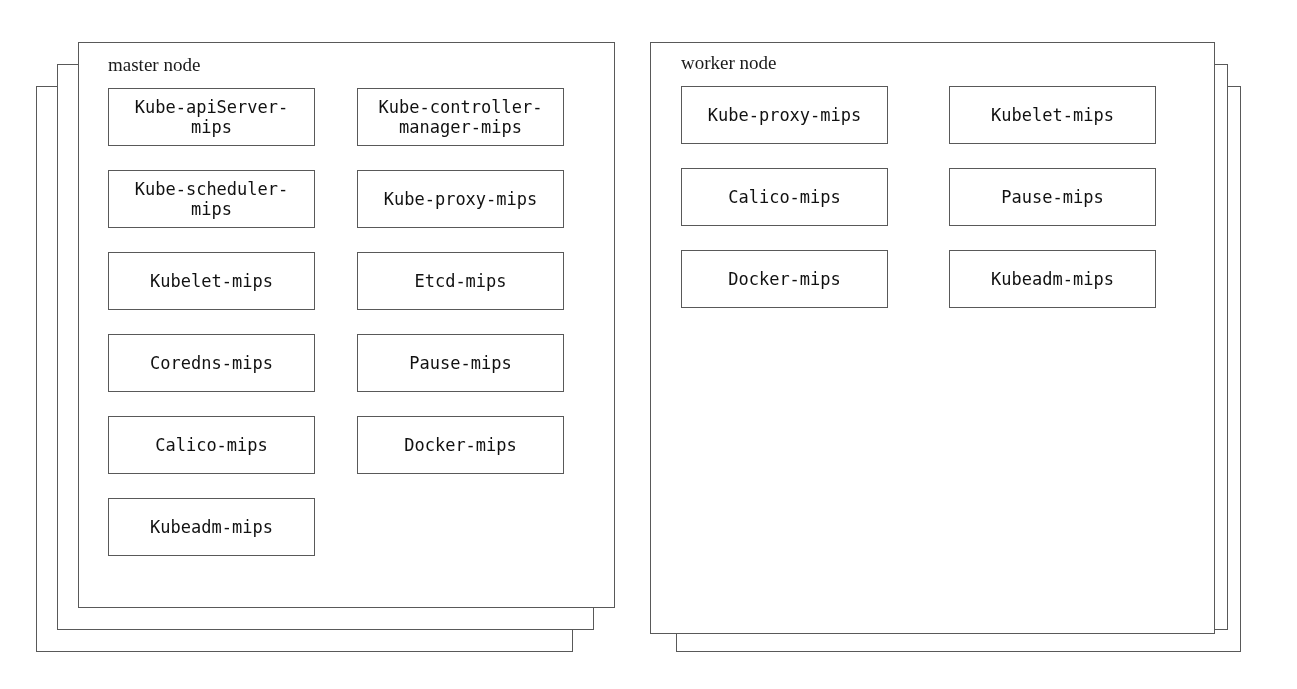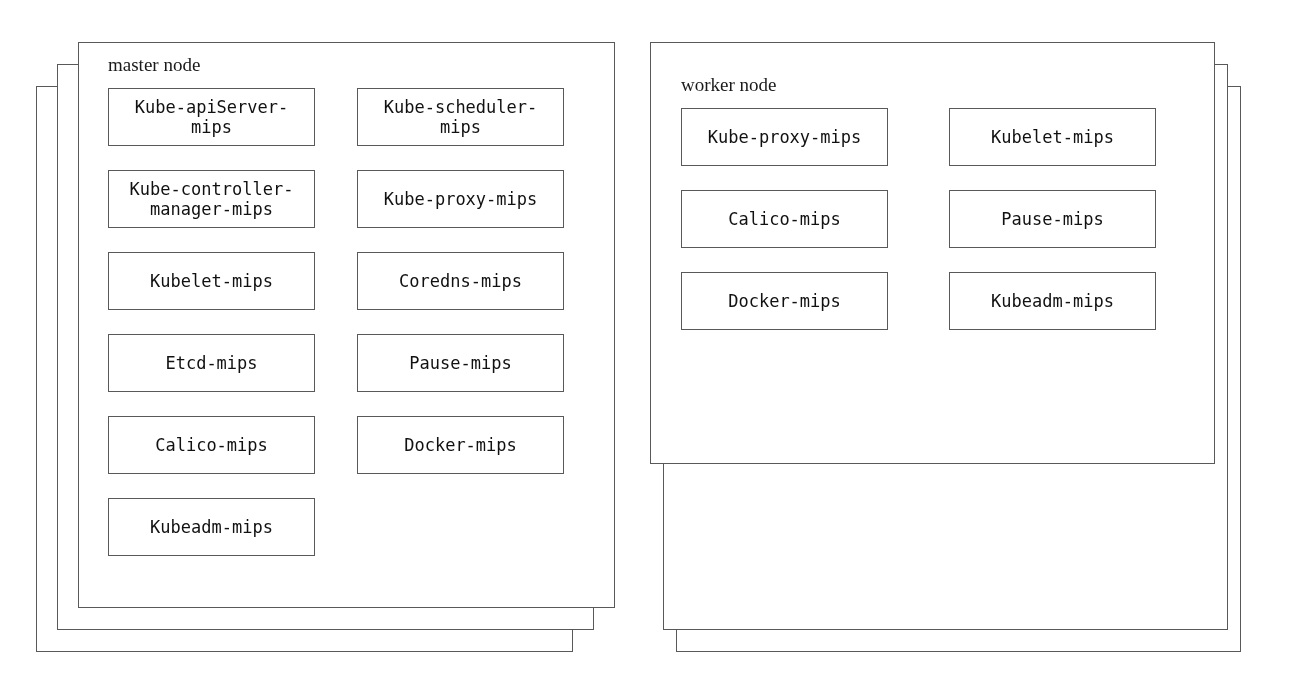--- a/index.html
+++ b/index.html
@@ -49,22 +49,22 @@
     top: 42px;
     width: 537px;
     height: 566px;
     padding: 9px 0 0 29px;
   }
 
   .worker-card {
     left: 650px;
     top: 42px;
     width: 565px;
-    height: 422px;
-    padding: 29px 0 0 30px;
+    height: 592px;
+    padding: 7px 0 0 30px;
   }
 
   .card-title {
     font-family: Liberation Serif, serif;
     font-size: 19px;
     line-height: 26px;
     color: #1a1a1a;
     margin-bottom: 10px;
   }
 
@@ -100,36 +100,36 @@
   <div class="master-area">
     <div class="layer master-back-2"></div>
     <div class="layer master-back-1"></div>
     <div class="card master-card">
       <div class="card-title">master node</div>
       <div class="grid master-grid">
         <div class="box">
             <span>Kube-apiServer-mips</span>
           </div>
         <div class="box">
-            <span>Kube-scheduler-mips</span>
+            <span>Kube-controller-manager-mips</span>
           </div>
         <div class="box">
-            <span>Kube-controller-manager-mips</span>
+            <span>Kube-scheduler-mips</span>
           </div>
         <div class="box">
             <span>Kube-proxy-mips</span>
           </div>
         <div class="box">
             <span>Kubelet-mips</span>
           </div>
         <div class="box">
-            <span>Coredns-mips</span>
+            <span>Etcd-mips</span>
           </div>
         <div class="box">
-            <span>Etcd-mips</span>
+            <span>Coredns-mips</span>
           </div>
         <div class="box">
             <span>Pause-mips</span>
           </div>
         <div class="box">
             <span>Calico-mips</span>
           </div>
         <div class="box">
             <span>Docker-mips</span>
           </div>

